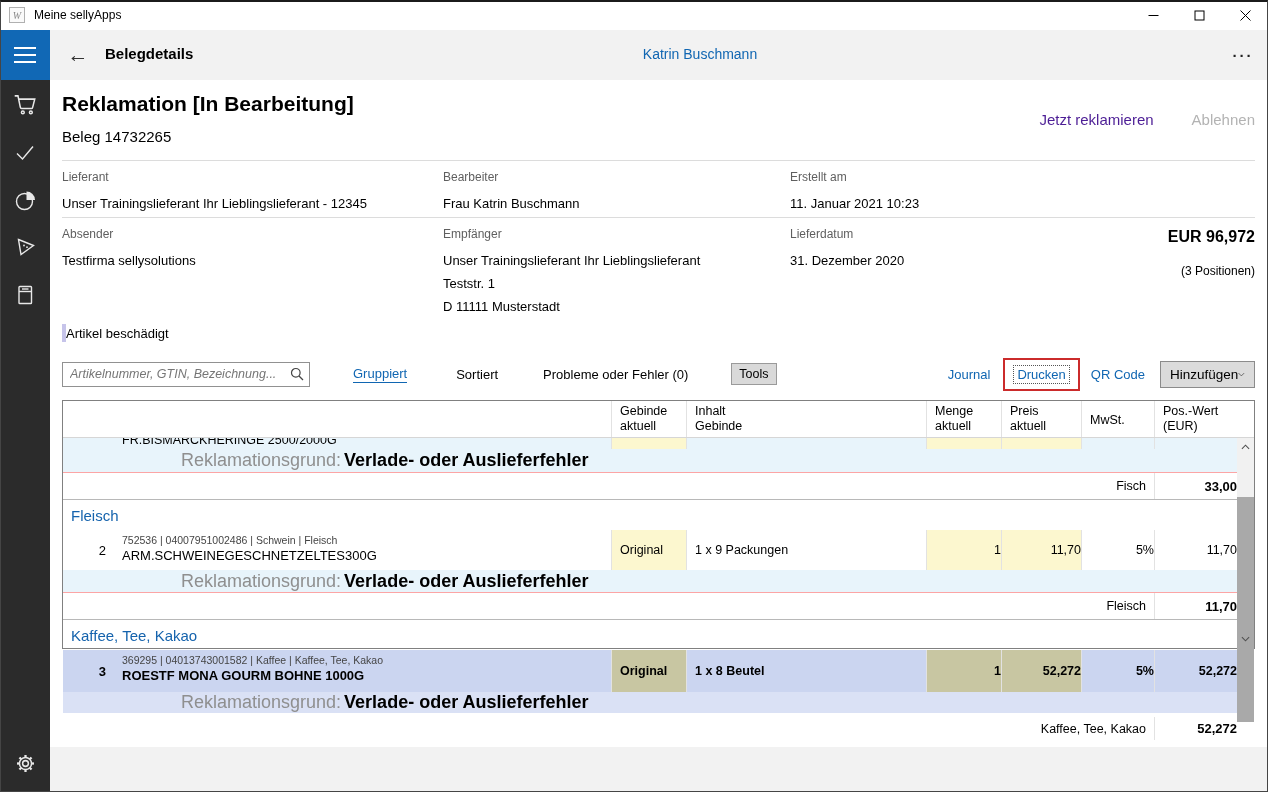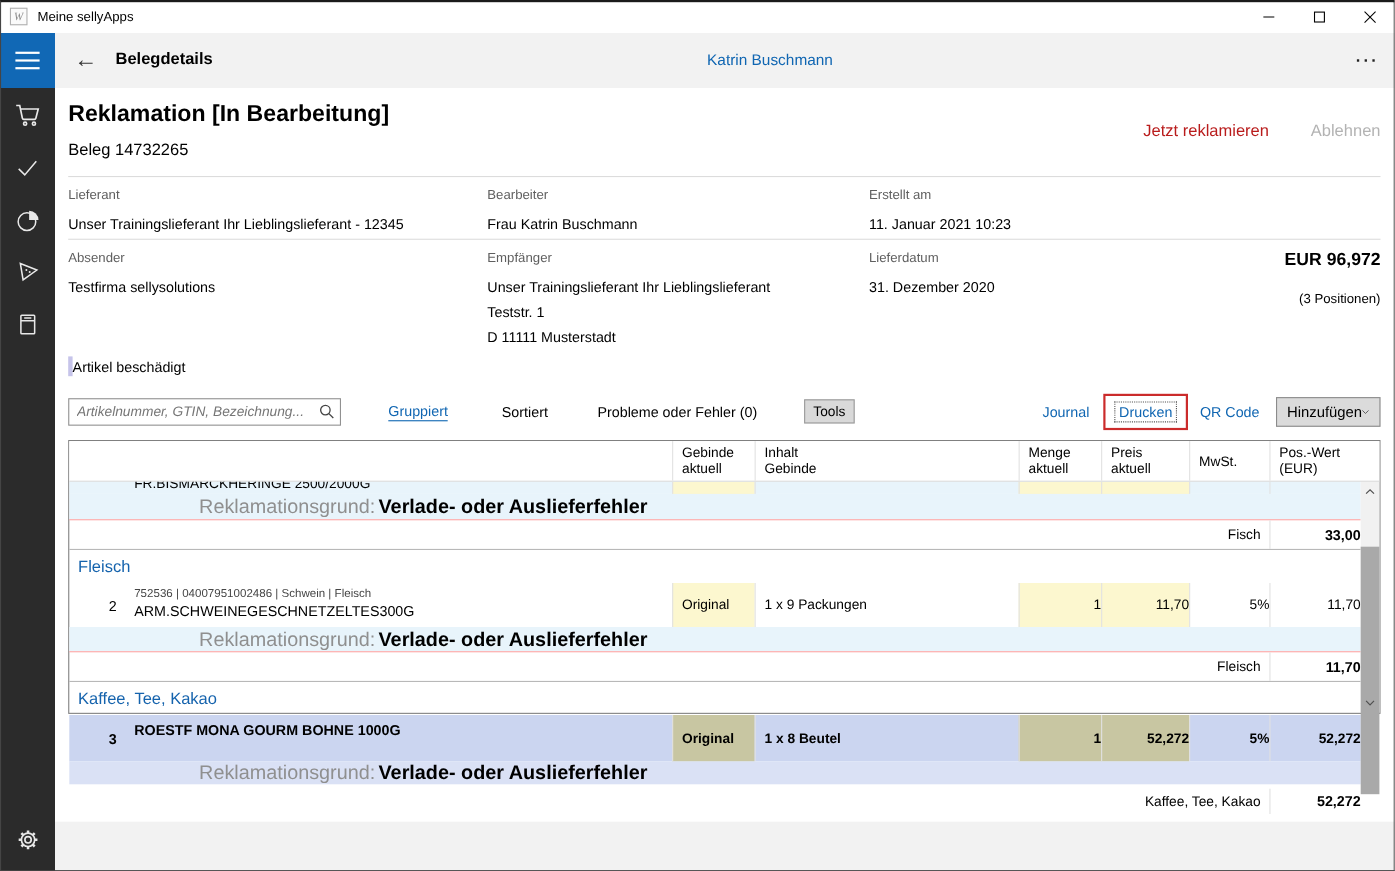--- a/index.html
+++ b/index.html
@@ -32,21 +32,21 @@
   .user-label { position:absolute; left:650px; top:16px; transform:translateX(-50%); font-size:14px; color:#1066b2; }
   .more-btn { position:absolute; right:10px; top:10px; width:30px; height:30px; font-size:15px; font-weight:bold; letter-spacing:2px; color:#222; display:flex; align-items:center; justify-content:center; }
 
   
   .content { position:absolute; left:50px; top:80px; right:0; bottom:0; background:#f2f2f2; }
   .panel { position:absolute; left:0; top:0; right:0; height:667px; background:#fff; }
 
   .doc-title { position:absolute; left:12px; top:12px; font-size:21px; font-weight:bold; }
   .doc-sub { position:absolute; left:12px; top:48px; font-size:15px; }
   .doc-actions { position:absolute; right:13px; top:31px; display:flex; gap:38px; font-size:15px; }
-  .lnk-primary { color:#b91c1c; }
+  .lnk-primary { color:#4c1d95; }
   .lnk-disabled { color:#b3b3b3; }
 
   .hr { position:absolute; left:12px; width:1193px; height:1px; background:#dcdcdc; }
   .field { position:absolute; }
   .f-label { font-size:12px; color:#5f5f5f; }
   .f-value { font-size:13px; color:#000; margin-top:8px; line-height:23px; }
 
   .total-amount { position:absolute; right:13px; top:148px; font-size:16px; font-weight:bold; }
   .total-pos { position:absolute; right:13px; top:184px; font-size:12px; }
 
@@ -362,20 +362,21 @@
         <div class="c-label">Fleisch</div>
         <div class="c-wer vline celln tval">11,70</div>
       </div>
 
       <div class="r-ghead">
         <span>Kaffee, Tee, Kakao</span>
       </div>
       <div class="trow r-item-sel">
         <div class="c-num">3</div>
         <div class="c-art">
+          <div class="meta">369295 | 04013743001582 | Kaffee | Kaffee, Tee, Kakao</div>
           <div class="aname">ROESTF MONA GOURM BOHNE 1000G</div>
         </div>
         <div class="c-geb vline ysel cellc">Original</div>
         <div class="c-inh vline cellc">1 x 8 Beutel</div>
         <div class="c-men vline ysel celln">1</div>
         <div class="c-pre vline ysel celln">52,272</div>
         <div class="c-mws vline celln">5%</div>
         <div class="c-wer vline celln">52,272</div>
       </div>
       <div class="reason reason-sel r-reason-sel">

